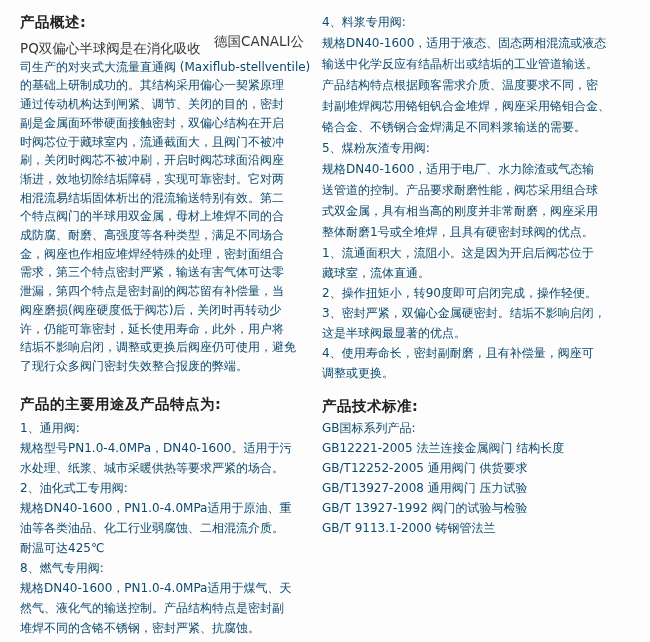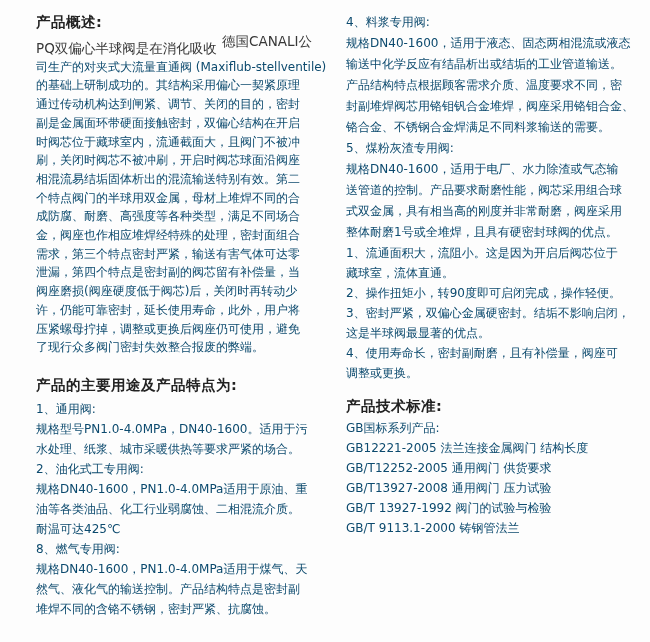--- a/index.html
+++ b/index.html
@@ -13,23 +13,22 @@
     width: 650px;
     height: 642px;
     background: #fdfdfd;
     color: #383838;
     overflow: hidden;
     box-sizing: border-box;
     padding: 8px 6px 0 20px;
   }
   .cols {
     display: flex;
-    gap: 16px;
+    gap: 0;
     align-items: flex-start;
-    margin-left: 16px;
   }
   .col-left  { width: 302px; overflow: hidden; }
   .col-right { width: 306px; overflow: hidden; padding-top: 4px; }
 
   .heading {
     font-weight: bold;
     color: #222222;
     font-size: 14.5px;
     line-height: 20px;
     white-space: nowrap;
@@ -78,29 +77,30 @@
           <span>PQ双偏心半球阀是在消化吸收</span>
           <span class="right-note">德国CANALI公</span>
         </div>
         <div>
             <div class="tl">司生产的对夹式大流量直通阀 (Maxiflub-stellventile)</div>
             <div class="tl">的基础上研制成功的。其结构采用偏心一契紧原理</div>
             <div class="tl">通过传动机构达到闸紧、调节、关闭的目的，密封</div>
             <div class="tl">副是金属面环带硬面接触密封，双偏心结构在开启</div>
             <div class="tl">时阀芯位于藏球室内，流通截面大，且阀门不被冲</div>
             <div class="tl">刷，关闭时阀芯不被冲刷，开启时阀芯球面沿阀座</div>
+            <div class="tl">渐进，效地切除结垢障碍，实现可靠密封。它对两</div>
             <div class="tl">相混流易结垢固体析出的混流输送特别有效。第二</div>
             <div class="tl">个特点阀门的半球用双金属，母材上堆焊不同的合</div>
             <div class="tl">成防腐、耐磨、高强度等各种类型，满足不同场合</div>
             <div class="tl">金，阀座也作相应堆焊经特殊的处理，密封面组合</div>
             <div class="tl">需求，第三个特点密封严紧，输送有害气体可达零</div>
             <div class="tl">泄漏，第四个特点是密封副的阀芯留有补偿量，当</div>
             <div class="tl">阀座磨损(阀座硬度低于阀芯)后，关闭时再转动少</div>
             <div class="tl">许，仍能可靠密封，延长使用寿命，此外，用户将</div>
-            <div class="tl">压紧螺母拧掉，调整或更换后阀座仍可使用，避免</div>
+            <div class="tl">结垢不影响启闭，调整或更换后阀座仍可使用，避免</div>
             <div class="tl">了现行众多阀门密封失效整合报废的弊端。</div>
           </div>
       </div>
 
       <div class="heading h-usage">产品的主要用途及产品特点为:</div>
 
       <div class="usage lines-20">
           <div class="tl">1、通用阀:</div>
           <div class="tl">规格型号PN1.0-4.0MPa，DN40-1600。适用于污</div>
           <div class="tl">水处理、纸浆、城市采暖供热等要求严紧的场合。</div>

